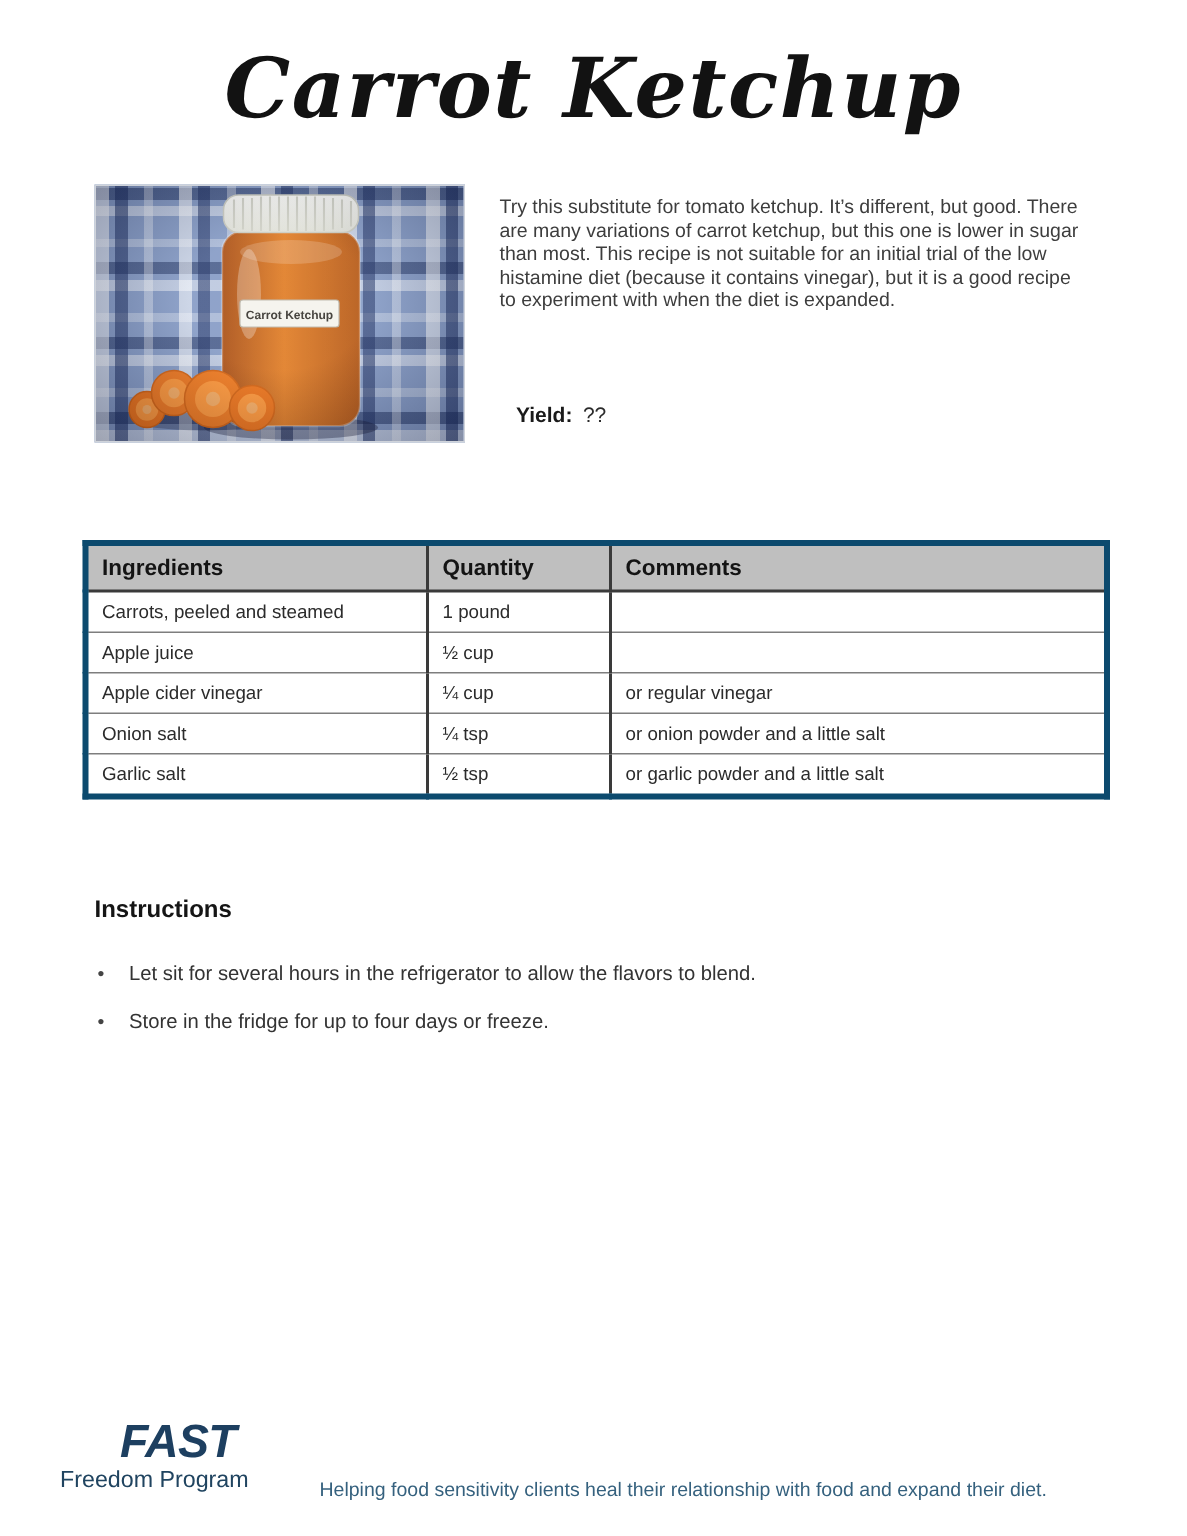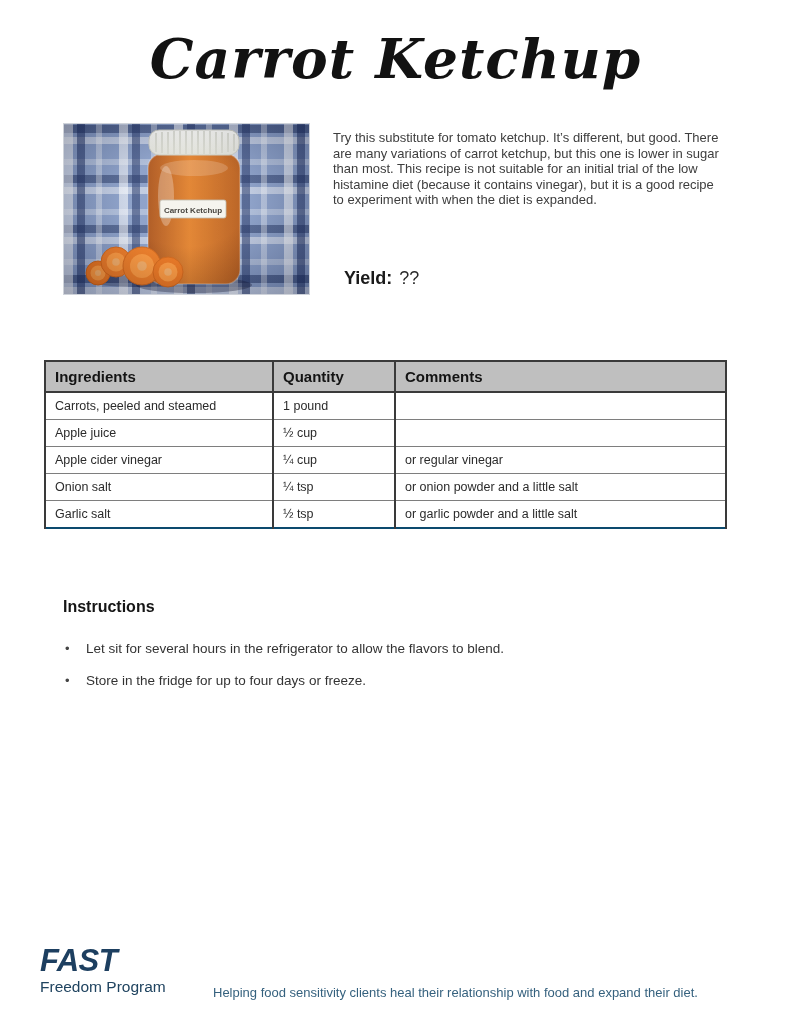--- a/index.html
+++ b/index.html
@@ -68,35 +68,35 @@
     font-size: 13px;
     line-height: 15.6px;
     color: #3d3d3d;
   }
 
   
   .yield {
     position: absolute;
     left: 344px;
     top: 268px;
-    font-size: 18px;
+    font-size: 14px;
     color: #2b2b2b;
   }
   .yield-label { font-weight: bold; color: #1a1a1a; }
   .yield-value { margin-left: 7px; }
 
   
   .ingredients-table {
     position: absolute;
-    left: 44px;
+    left: 55px;
     top: 360px;
     width: 681px;
     border-collapse: collapse;
     table-layout: fixed;
-    border: 2px solid #0c4a6e;
+    border: 4px solid #0c4a6e;
   }
   .ingredients-table th {
     background: #bfbfbf;
     font-size: 15px;
     font-weight: bold;
     color: #141414;
     text-align: left;
     padding: 6px 9px;
     border: 2px solid #3a3a3a;
   }
@@ -271,19 +271,19 @@
   </table>
 
   <h2 class="instructions-heading">Instructions</h2>
 
   <ul class="instructions-list">
     <li>Let sit for several hours in the refrigerator to allow the flavors to blend.</li>
     <li>Store in the fridge for up to four days or freeze.</li>
   </ul>
 
   <div class="footer-logo">
-    <div class="logo-main" style="color:#1d3f60;">FAST</div>
+    <div class="logo-main" style="color:#1d3f60;margin-left:40px;">FAST</div>
     <div class="logo-sub" style="color:#204460;">Freedom Program</div>
   </div>
 
   <div class="footer-tagline" style="color:#35617e;">Helping food sensitivity clients heal their relationship with food and expand their diet.</div>
 
 </div>
 
 </body></html>

